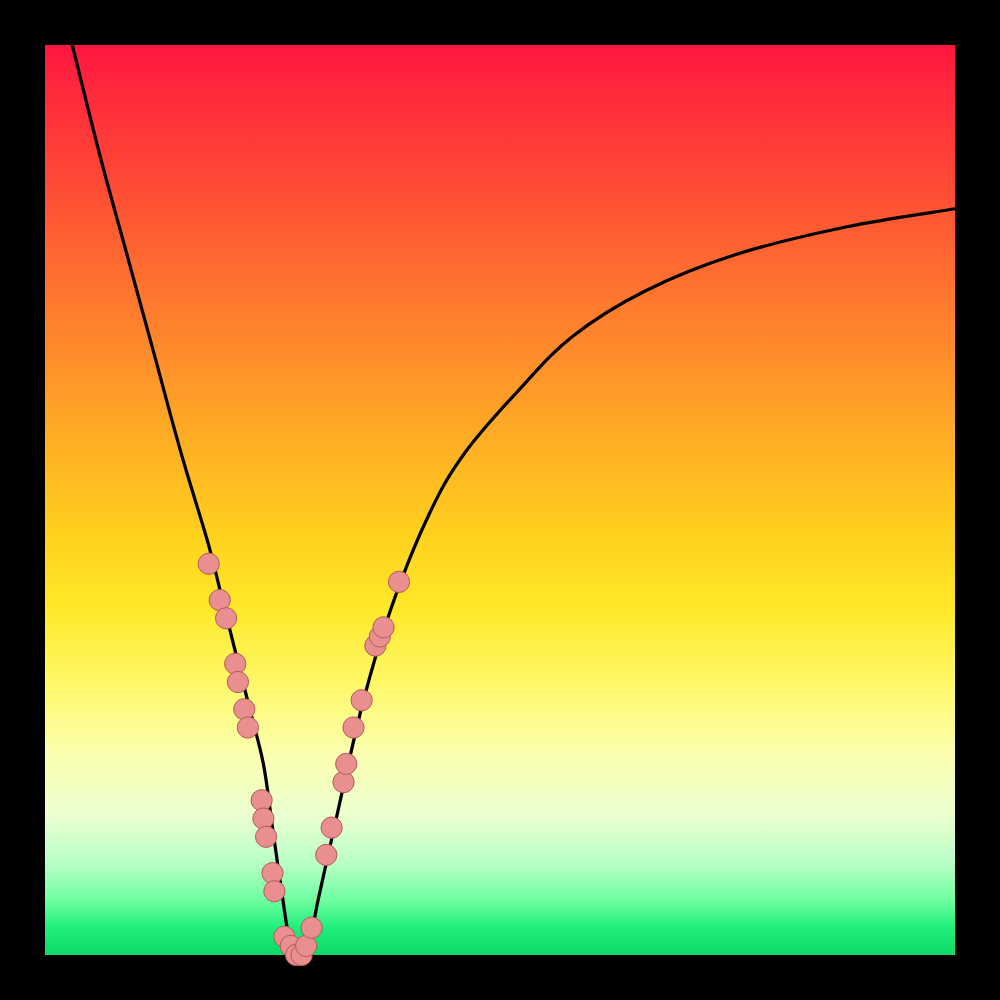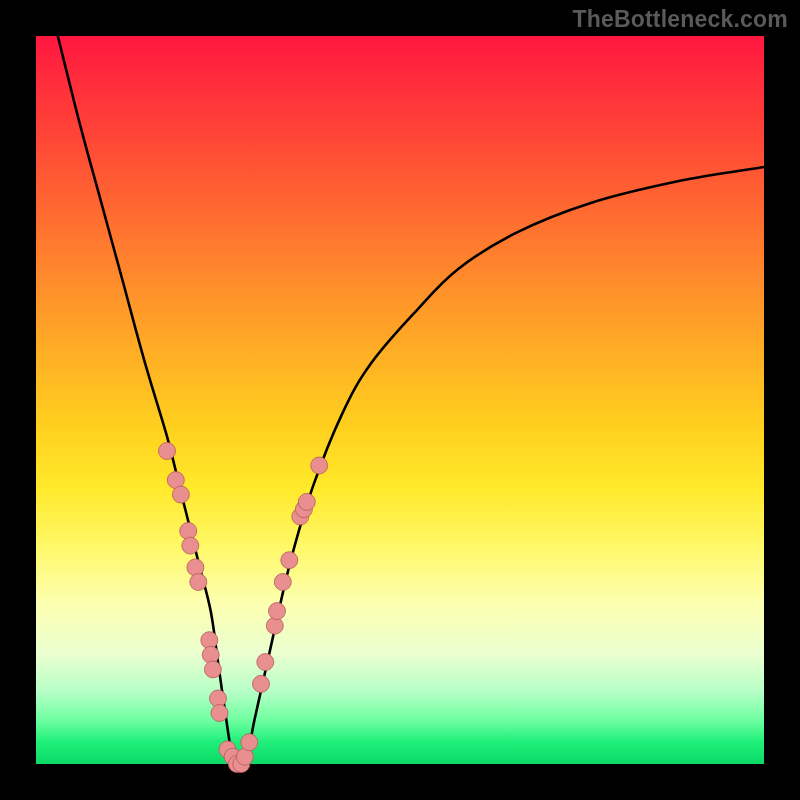--- a/index.html
+++ b/index.html
@@ -71,21 +71,20 @@
   .dot {
     fill: #e98f8f;
     stroke: #b45a5a;
     stroke-width: 0.8;
   }
 </style>
 </head>
 <body>
 
 <div class="frame">
-  <div class="watermark">TheBottleneck.com</div>
   <div class="plot-area">
     <svg class="curve" viewBox="0 0 728 728">
       <path class="main" d="M 21.8 0.0 C 25.8 15.7, 35.8 57.2, 43.7 87.4 C 51.5 117.5, 57.7 138.6, 65.5 167.4 C 73.4 196.3, 79.5 218.7, 87.4 247.5 C 95.2 276.3, 101.3 300.1, 109.2 327.6 C 117.1 355.1, 125.1 379.4, 131.0 400.4 C 136.9 421.4, 138.0 428.4, 142.0 444.1 C 145.9 459.8, 148.9 472.0, 152.9 487.8 C 156.8 503.5, 159.9 515.7, 163.8 531.4 C 167.7 547.2, 171.4 558.1, 174.7 575.1 C 178.0 592.2, 179.4 607.7, 182.0 626.1 C 184.6 644.4, 186.7 660.0, 189.3 677.0 C 191.9 694.1, 193.9 711.5, 196.6 720.7 C 199.2 729.9, 201.2 728.0, 203.8 728.0 C 206.5 728.0, 208.5 728.6, 211.1 720.7 C 213.7 712.9, 214.5 702.7, 218.4 684.3 C 222.3 666.0, 226.4 647.6, 233.0 618.8 C 239.5 590.0, 246.9 554.3, 254.8 524.2 C 262.7 494.0, 267.5 477.6, 276.6 451.4 C 285.8 425.2, 295.3 400.8, 305.8 378.6 C 316.2 356.3, 321.8 345.9, 334.9 327.6 C 348.0 309.3, 362.8 293.7, 378.6 276.6 C 394.3 259.6, 403.9 247.4, 422.2 233.0 C 440.6 218.5, 456.9 208.4, 480.5 196.6 C 504.1 184.8, 524.5 176.6, 553.3 167.4 C 582.1 158.3, 609.2 152.2, 640.6 145.6 C 672.1 139.0, 712.3 133.7, 728.0 131.0"></path>
       <g>
           <circle cx="131.0" cy="415.0" r="8.5" class="dot"></circle>
           <circle cx="139.8" cy="444.1" r="8.5" class="dot"></circle>
           <circle cx="144.9" cy="458.6" r="8.5" class="dot"></circle>
           <circle cx="152.2" cy="495.0" r="8.5" class="dot"></circle>
           <circle cx="154.3" cy="509.6" r="8.5" class="dot"></circle>
           <circle cx="159.4" cy="531.4" r="8.5" class="dot"></circle>

